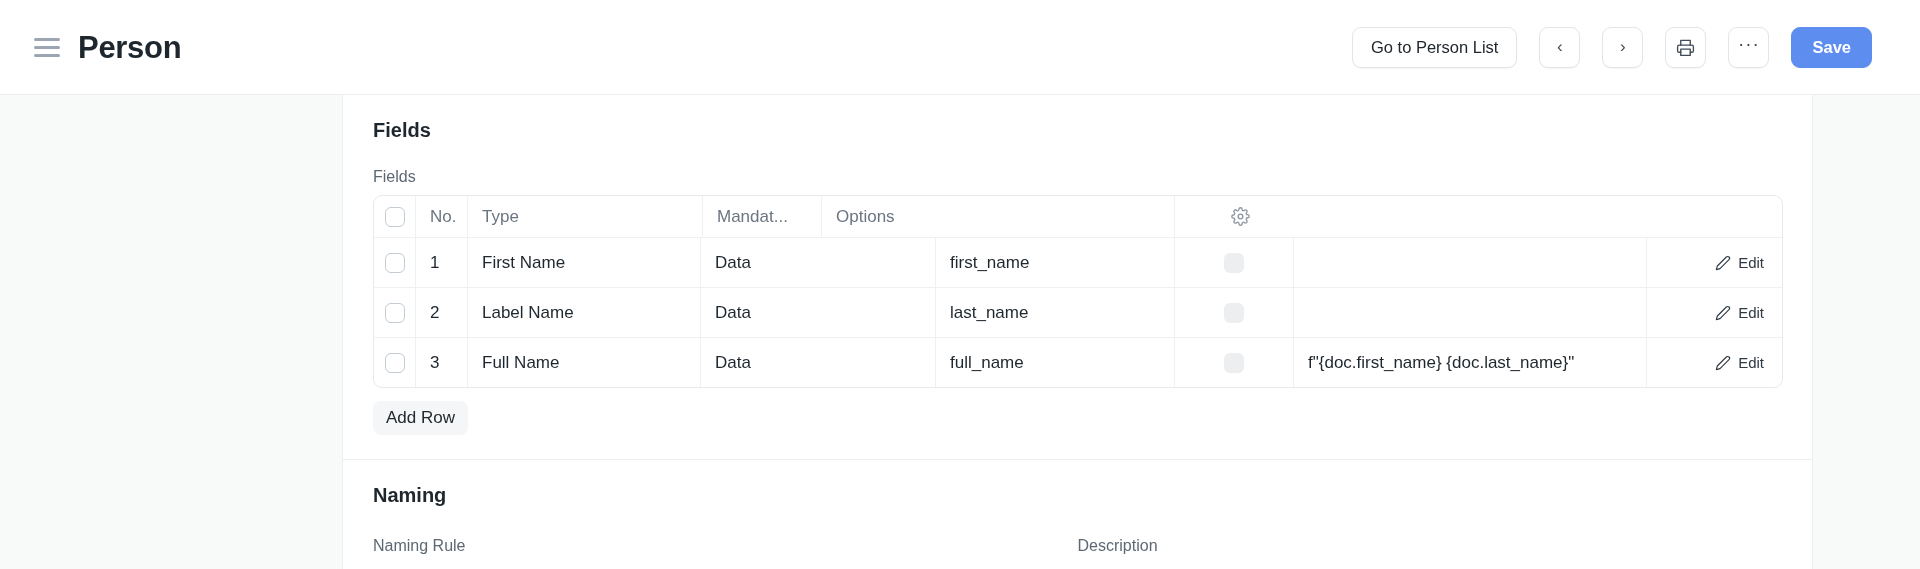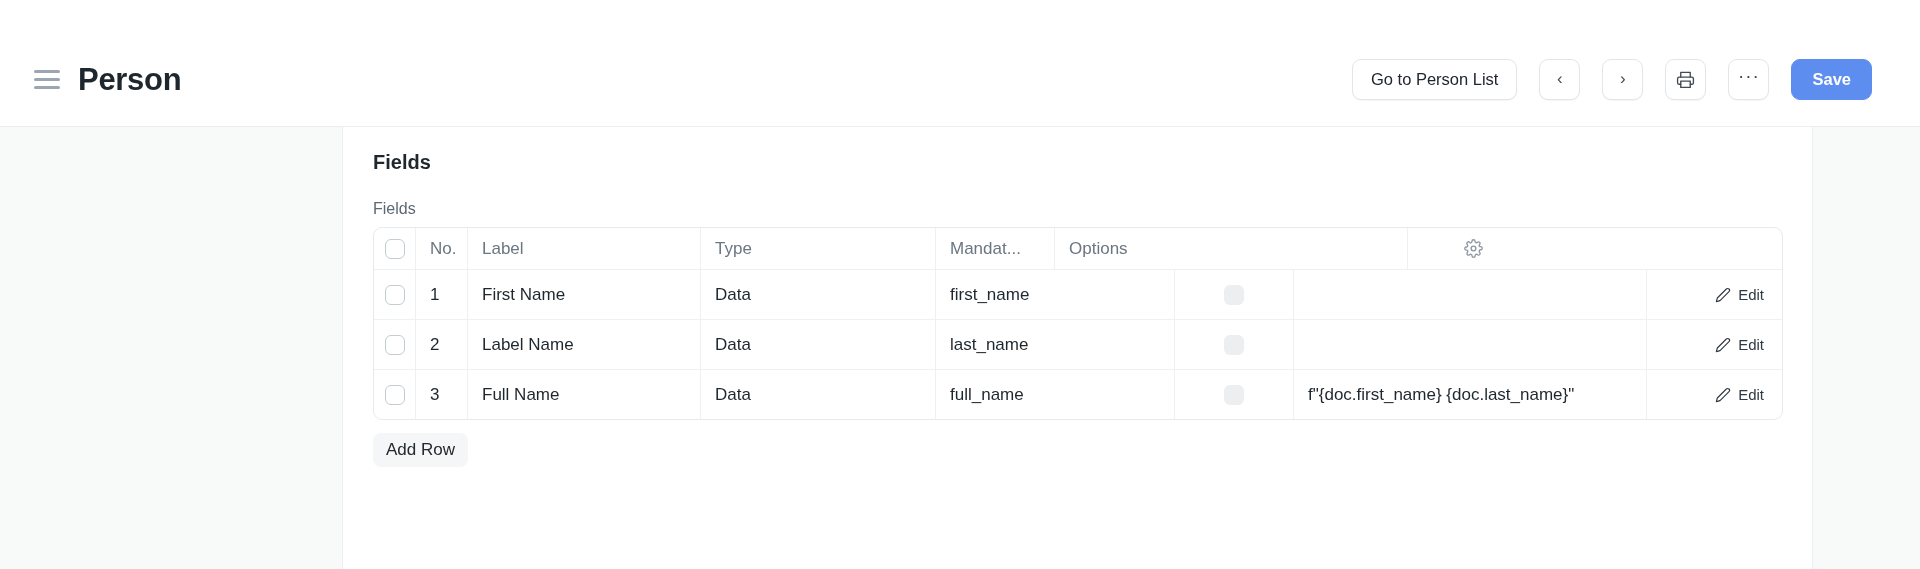--- a/index.html
+++ b/index.html
@@ -12,21 +12,20 @@
     font-family: "Liberation Sans", sans-serif;
     -webkit-font-smoothing: antialiased;
   }
 
   
   .app {
     position: relative;
     width: 1920px;
     height: 445px;
     background: #737373;
-    margin-top: 32px;
   }
 
   
   .navbar {
     position: absolute;
     top: 0; left: 0;
     width: 1920px;
     height: 95px;
     background: #ffffff;
     border-bottom: 1px solid #ebeef0;
@@ -340,21 +339,20 @@
         <div class="section-title">Fields</div>
         <div class="field-label">Fields</div>
 
         <div class="grid">
 
           <div class="grid-row grid-head">
             <div class="cell c-check">
               <span class="cbox"></span>
             </div>
             <div class="cell c-no">No.</div>
-            <div class="cell c-label">Label</div>
             <div class="cell c-type">Type</div>
             <div class="cell c-mand">Mandat...</div>
             <div class="cell c-opts">Options</div>
             <div class="cell c-edit">
               <span class="gear">
                 <svg width="19" height="19" viewBox="0 0 24 24" fill="none" stroke="#8d97a2" stroke-width="1.7" stroke-linecap="round" stroke-linejoin="round">
                   <circle cx="12" cy="12" r="3"></circle>
                   <path d="M19.4 15a1.65 1.65 0 0 0 .33 1.82l.06.06a2 2 0 1 1-2.83 2.83l-.06-.06a1.65 1.65 0 0 0-1.82-.33 1.65 1.65 0 0 0-1 1.51V21a2 2 0 1 1-4 0v-.09A1.65 1.65 0 0 0 9 19.4a1.65 1.65 0 0 0-1.82.33l-.06.06a2 2 0 1 1-2.83-2.83l.06-.06a1.65 1.65 0 0 0 .33-1.82 1.65 1.65 0 0 0-1.51-1H3a2 2 0 1 1 0-4h.09A1.65 1.65 0 0 0 4.6 9a1.65 1.65 0 0 0-.33-1.82l-.06-.06a2 2 0 1 1 2.83-2.83l.06.06A1.65 1.65 0 0 0 9 4.6a1.65 1.65 0 0 0 1-1.51V3a2 2 0 1 1 4 0v.09a1.65 1.65 0 0 0 1 1.51 1.65 1.65 0 0 0 1.82-.33l.06-.06a2 2 0 1 1 2.83 2.83l-.06.06A1.65 1.65 0 0 0 19.4 9c.14.33.45.55.81.6H21a2 2 0 1 1 0 4h-.09a1.65 1.65 0 0 0-1.51 1z"></path>
                 </svg>
               </span>
@@ -425,16 +423,27 @@
                   </span>
                 </div>
               </div>
             </div>
 
         </div>
 
         <button class="add-row-btn">Add Row</button>
       </div>
 
+      <div class="section section-divider">
+        <div class="section-title">Naming</div>
+        <div class="naming-grid">
+          <div class="naming-col">
+            <div class="field-label">Naming Rule</div>
+          </div>
+          <div class="naming-col">
+            <div class="field-label">Description</div>
+          </div>
+        </div>
+      </div>
 
     </div>
   </div>
 </div>
 
 </body></html>

